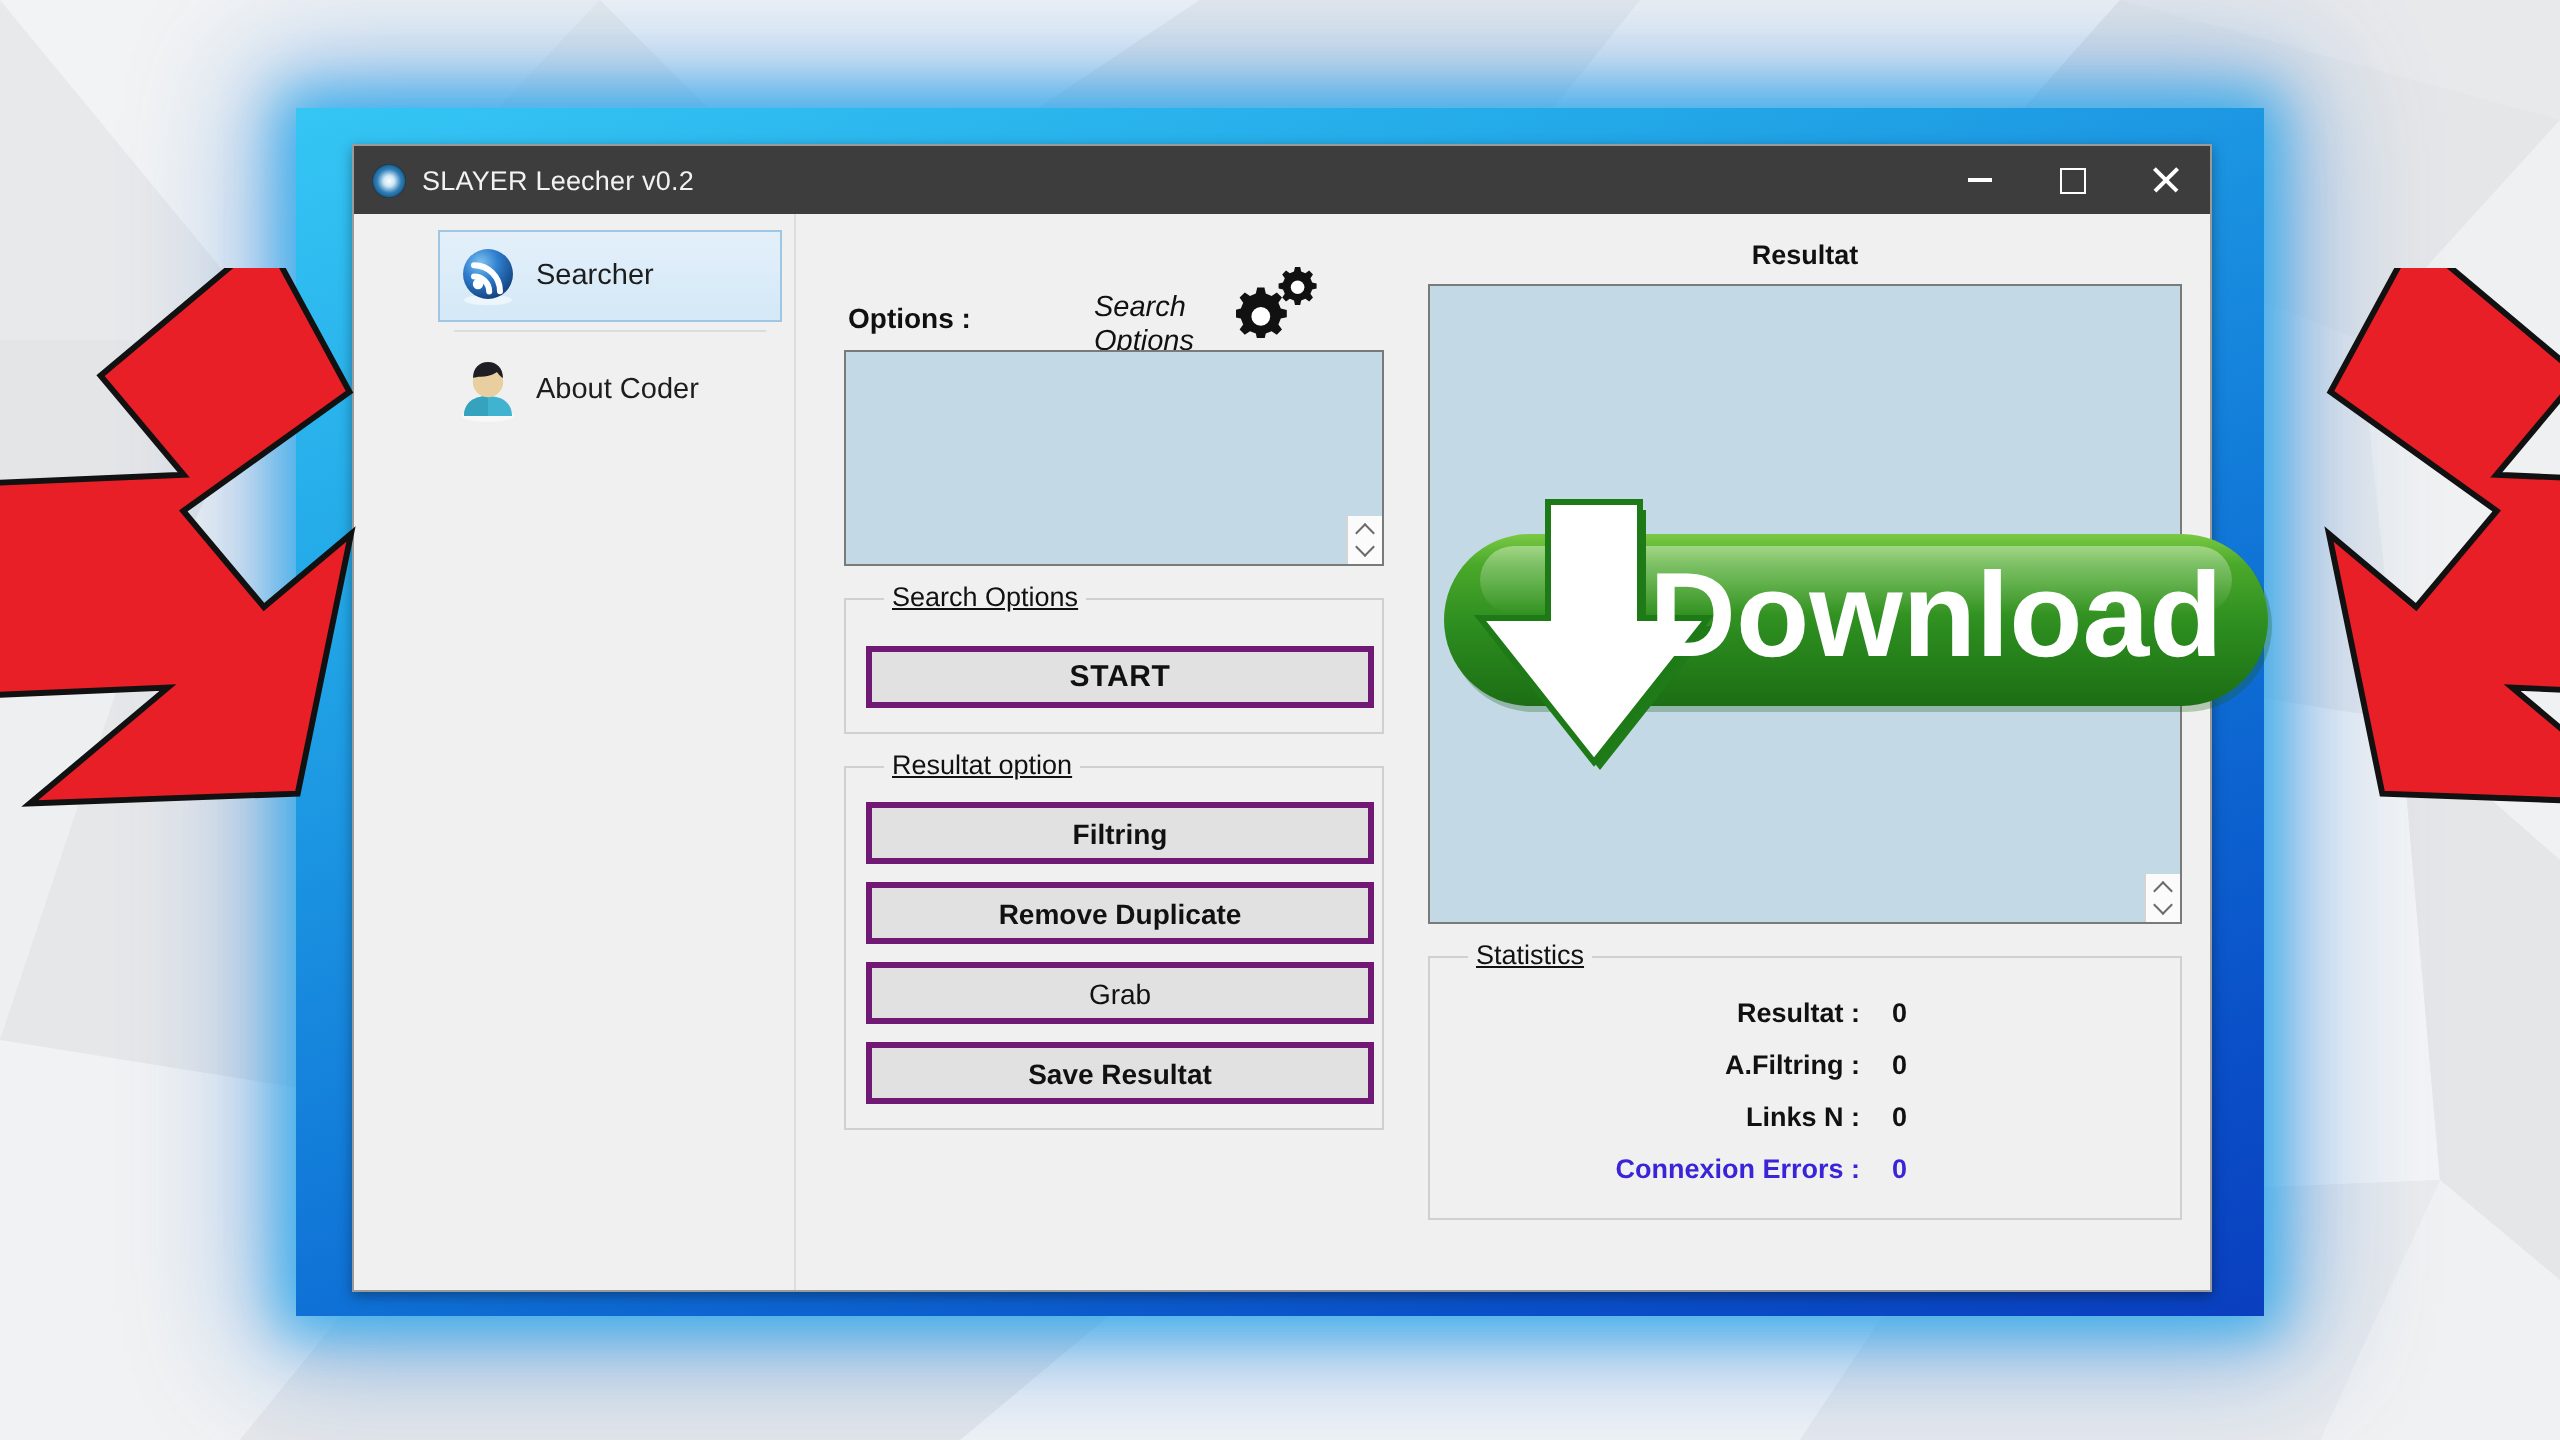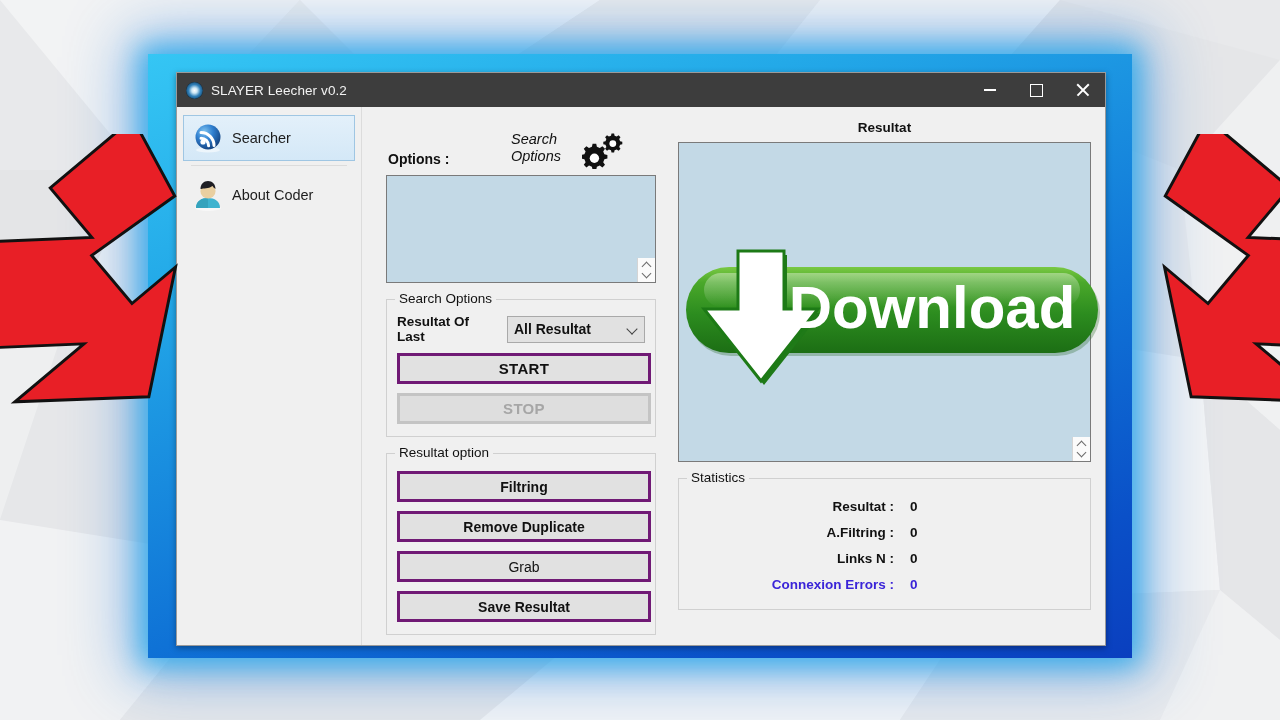--- a/index.html
+++ b/index.html
@@ -74,20 +74,21 @@
   
   #wbody { flex: 1; display: flex; position: relative; background: #f0f0f0; }
 
   
   #sidebar {
     width: 184px; min-width: 184px;
     background: #f0f0f0;
     border-right: 1px solid #dcdcdc;
     padding-top: 8px;
     position: relative;
+    margin-left: 36px;
   }
   .side-item {
     height: 44px; margin: 0 6px 4px 6px;
     display: flex; align-items: center;
     padding-left: 6px;
     border: 1px solid transparent;
     font-size: 14.5px; color: #1d1d1d;
   }
   .side-item.selected {
     background: linear-gradient(to bottom, #e3f0fa 0%, #d4e8f7 100%);
@@ -102,21 +103,21 @@
     width: 270px; min-width: 270px;
     padding: 10px 12px 0 24px;
     position: relative;
   }
   #kw-head { position: relative; height: 58px; }
   #kw-label {
     position: absolute; left: 2px; top: 34px;
     font-size: 14px; font-weight: bold; color: #101010;
   }
   #search-opt-label {
-    position: absolute; left: 125px; top: 14px;
+    position: absolute; left: 125px; top: 29px;
     font-style: italic; font-size: 14.5px; color: #111; line-height: 17px;
     text-align: left;
   }
   #gear-wrap { position: absolute; left: 196px; top: 14px; width: 42px; height: 38px; }
 
   .tbox {
     background: #c3d9e6;
     border: 1px solid #7a7a7a;
     position: relative;
     display: flex;
@@ -139,23 +140,23 @@
   .chev.down::before { transform: rotate(225deg); top: 0px; }
 
   
   .grp {
     border: 1px solid #d0d0d0;
     margin-top: 16px;
     padding: 14px 10px 12px 10px;
     position: relative;
   }
   .grp-title {
-    position: absolute; top: -9px; left: 8px;
+    position: absolute; top: -9px; left: 19px;
     background: #f0f0f0; padding: 0 4px;
-    font-size: 13.5px; color: #111; font-weight: normal;
+    font-size: 13.5px; color: #111; font-weight: normal; text-decoration: underline;
   }
   .row { display: flex; align-items: center; }
   .lbl-bold { font-size: 13.5px; font-weight: bold; color: #111; }
 
   select.combo, .combo {
     height: 25px;
     background: #e1e1e1;
     border: 1px solid #a9a9a9;
     font-size: 14px; font-weight: bold; color: #111;
     padding: 0 6px;
@@ -330,29 +331,21 @@
       <div class="tbox" id="keyword-box">
         <div class="area" placeholder=""></div>
         <div class="sbar">
           <span class="chev"></span>
           <span class="chev down"></span>
         </div>
       </div>
 
       <div class="grp">
         <div class="grp-title">Search Options</div>
-        <div class="row">
-          <span class="lbl-bold">Resultat Of Last</span>
-          <span class="combo">
-            <span class="cv">All Resultat</span>
-            <span class="carrow"></span>
-          </span>
-        </div>
         <div class="btn big">START</div>
-        <div class="btn big disabled">STOP</div>
       </div>
 
       <div class="grp">
         <div class="grp-title">Resultat option</div>
         <div class="btn bold" style="margin-top:3px">Filtring</div>
         <div class="btn bold">Remove Duplicate</div>
         <div class="btn">Grab</div>
         <div class="btn bold">Save Resultat</div>
       </div>
     </div>

